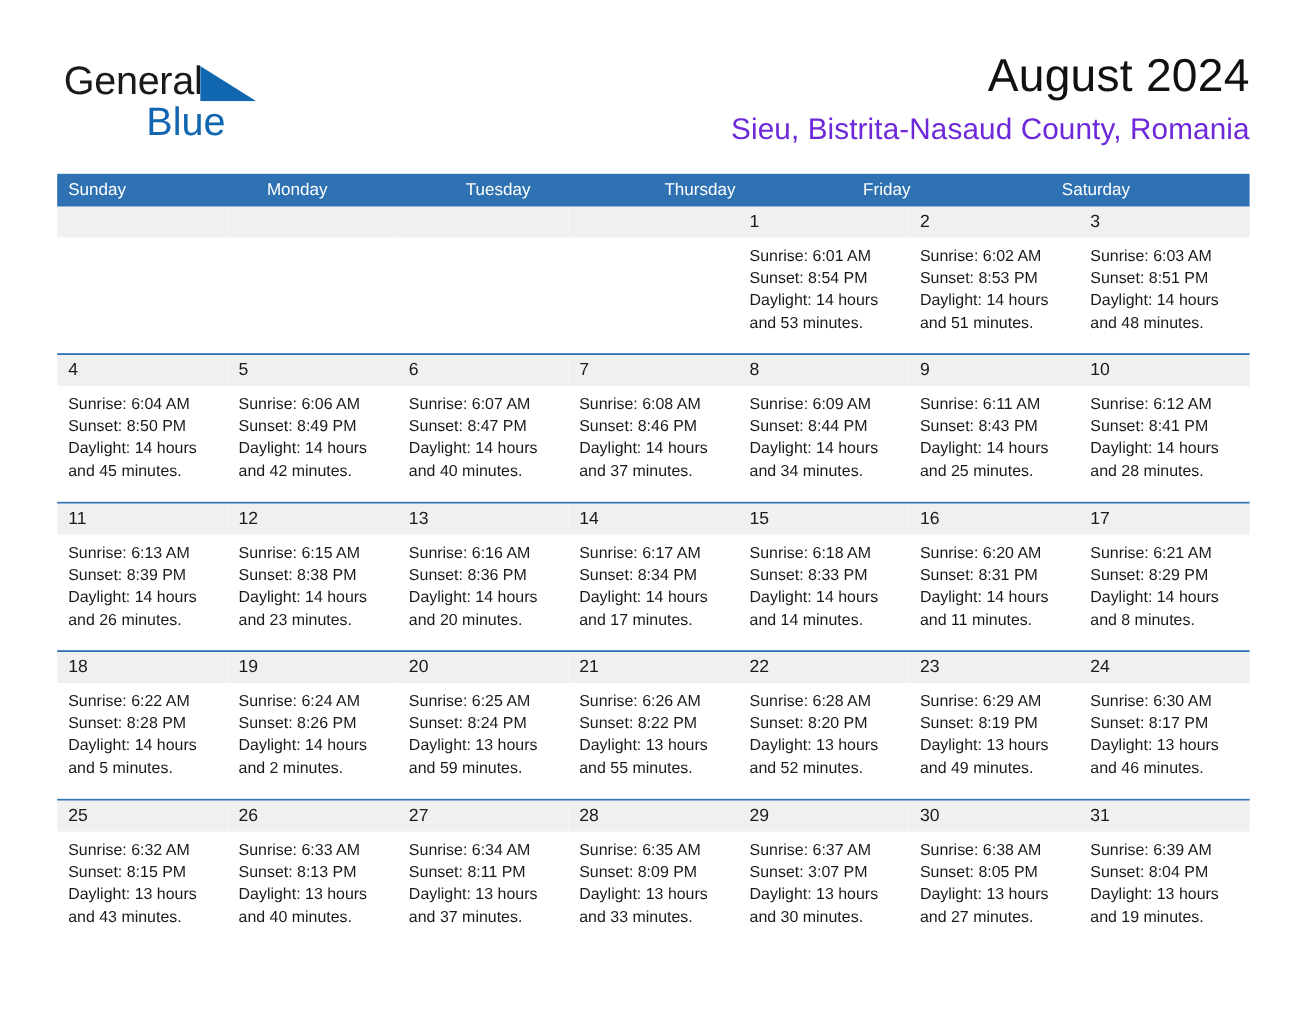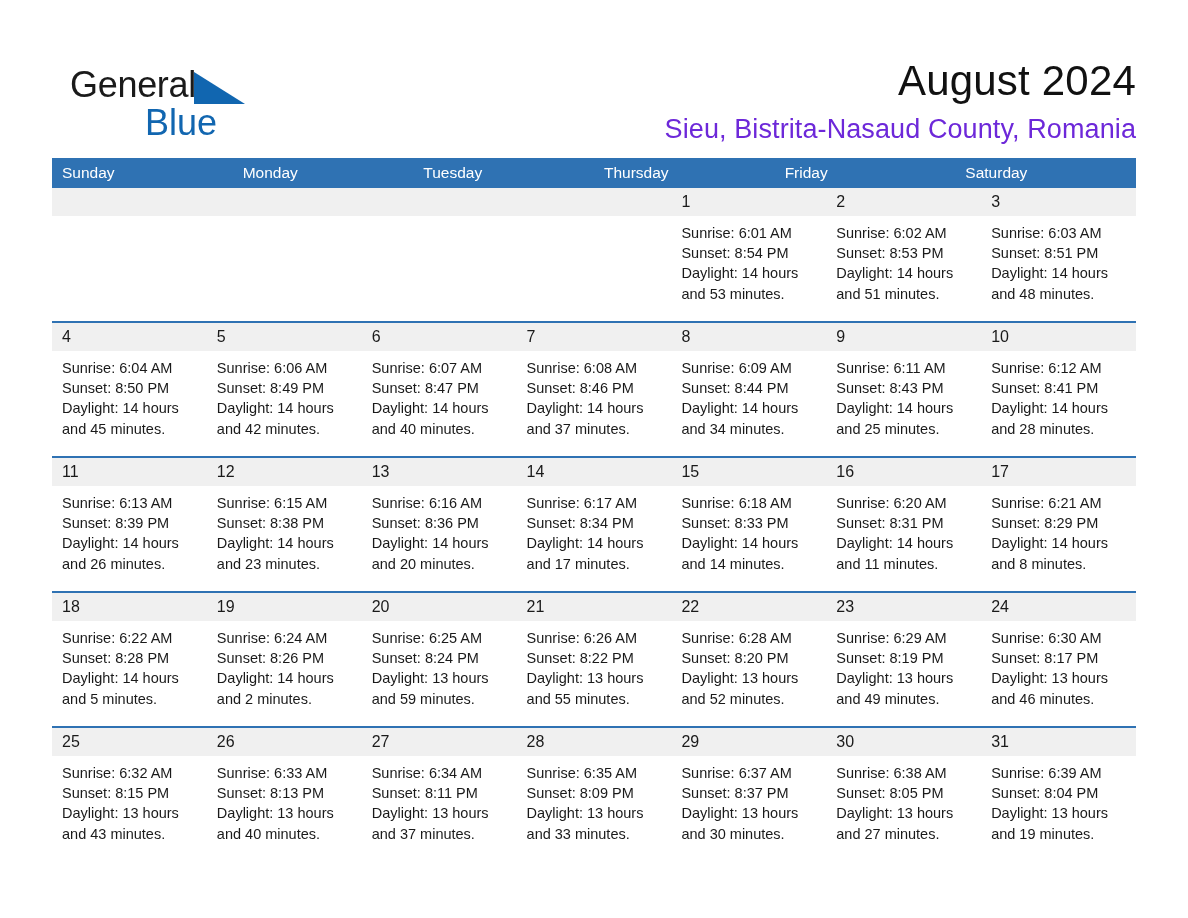--- a/index.html
+++ b/index.html
@@ -17,25 +17,24 @@
   .page {
     position: relative;
     width: 1188px;
     height: 918px;
     box-sizing: border-box;
   }
 
   
   .masthead {
     position: absolute;
-    left: 64px;
+    left: 52px;
     top: 44px;
     right: 52px;
     height: 104px;
-    margin-top: 12px;
   }
   .brand {
     position: absolute;
     left: 6px;
     top: 8px;
     width: 300px;
     height: 86px;
   }
   .brand-row1 {
     position: relative;
@@ -547,21 +546,21 @@
       <div>and 33 minutes.</div>
     </div>
   </div>
 
   <div class="cell">
     <div class="daynum-band">
       <span class="daynum">29</span>
     </div>
     <div class="details">
       <div>Sunrise: 6:37 AM</div>
-      <div>Sunset: 8:37 PM</div>
+      <div>Sunset: 3:07 PM</div>
       <div>Daylight: 13 hours</div>
       <div>and 30 minutes.</div>
     </div>
   </div>
 
   <div class="cell">
     <div class="daynum-band">
       <span class="daynum">30</span>
     </div>
     <div class="details">

